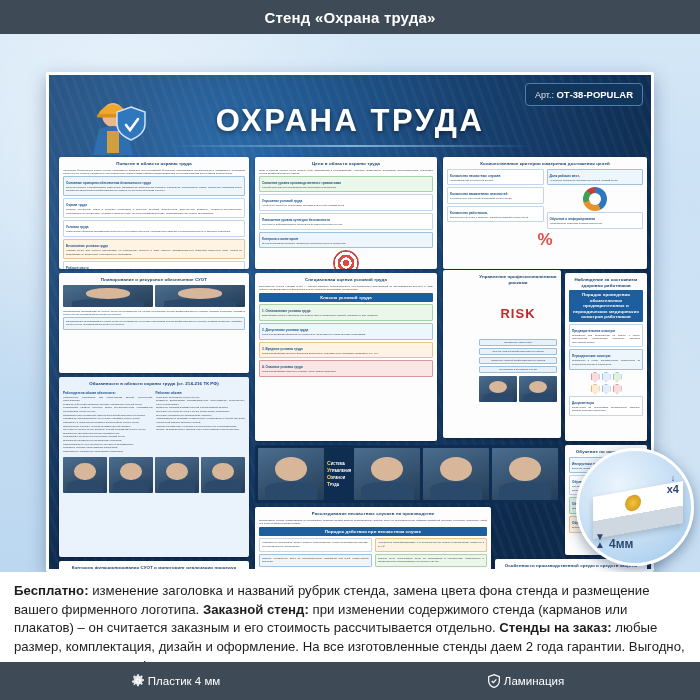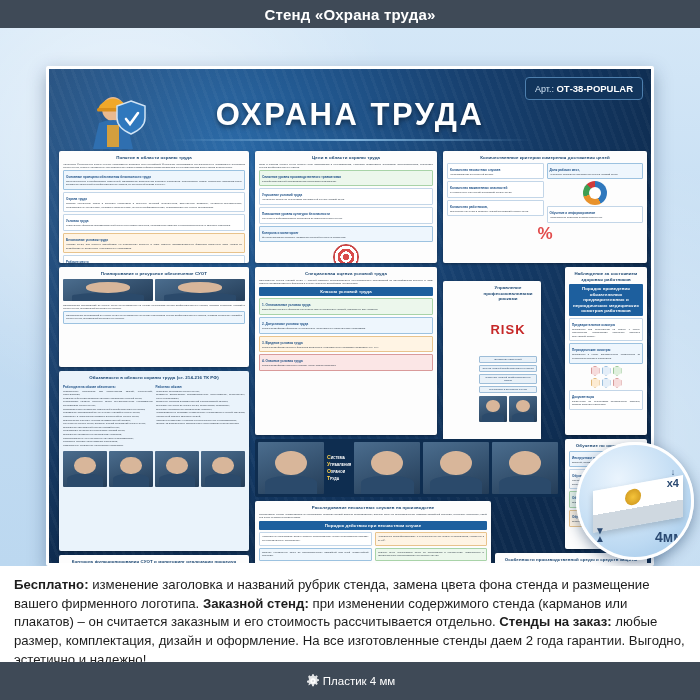--- a/index.html
+++ b/index.html
@@ -6,21 +6,21 @@
   html, body {
     margin: 0; padding: 0;
     width: 700px; height: 700px;
     font-family: "Liberation Sans", sans-serif;
     background: #ffffff;
   }
   .page { position: relative; width: 700px; height: 700px; overflow: hidden; background:#fff; }
 
   
   .topbar {
-    height: 28px;
+    height: 34px;
     background: #3f4a57;
     color: #fff;
     display: flex; align-items: center; justify-content: center;
     font-size: 15px; font-weight: bold;
     letter-spacing: .2px;
   }
 
   
   .hero {
     position: relative;
@@ -218,21 +218,21 @@
     position:absolute; left:46px; top:44px; width:16px; height:16px;
     background:radial-gradient(circle,#f5c43a,#c8901a);
     border-radius:50%;
     transform: skewY(-10deg);
   }
   .mag-x4{
     position:absolute; right:12px; top:22px; font-size:11px; font-weight:bold; color:#2b4a72;
   }
   .mag-x4 .ar{ display:block; font-size:9px; text-align:center; }
   .mag-dim{
-    position:absolute; left:30px; bottom:12px; font-size:14px; font-weight:bold; color:#2b4a72;margin-left:46px;
+    position:absolute; left:30px; bottom:12px; font-size:12px; font-weight:bold; color:#2b4a72;
   }
   .mag-arrows{
     position:absolute; left:16px; bottom:14px; font-size:10px; color:#2b4a72; line-height:.8;
   }
 
   
   .desc{
     padding: 10px 14px 6px;
     font-size: 13.2px;
     line-height: 1.42;
@@ -441,21 +441,21 @@
           <div class="minibox warn">
             <div class="sub"><span>3</span>. <span>Вредные условия труда</span></div>
             <div class="tiny">Уровни воздействия вредных факторов превышают установленные нормативы (подклассы 3.1–3.4).</div>
           </div>
           <div class="minibox" style="background:#fbe6e6;border-color:#d99a9a;">
             <div class="sub"><span>4</span>. <span>Опасные условия труда</span></div>
             <div class="tiny">Уровни воздействия способны создать угрозу жизни работника.</div>
           </div>
         </div>
 
-        <div class="card" style="left:384px;top:130px;width:98px;height:168px;padding-left:36px;">
+        <div class="card" style="left:384px;top:113px;width:118px;height:168px;padding-left:36px;">
           <span class="ch">Управление профессиональными рисками</span>
           <div class="risk-diagram">
             <span class="risk-word">RISK</span>
           </div>
           <div class="flow-node">Выявление опасностей</div>
           <div class="flow-node" style="margin-top:2px">Оценка уровней профессиональных рисков</div>
           <div class="flow-node" style="margin-top:2px">Снижение уровней профессиональных рисков</div>
           <div class="flow-node" style="margin-top:2px">Мониторинг и пересмотр оценки</div>
           <div class="photoband" style="position:static;display:flex;height:26px;margin-top:3px;">
             <div class="photo"></div>
@@ -577,15 +577,22 @@
   </div>
 
   <div class="features">
     <div class="feat">
       <svg width="16" height="16" viewBox="0 0 24 24">
         <path fill="#fff" d="M12 8a4 4 0 100 8 4 4 0 000-8zm0 2.2a1.8 1.8 0 110 3.6 1.8 1.8 0 010-3.6z"></path>
         <path fill="#fff" d="M10.7 1.8h2.6l.4 2.3 1.8.75 1.9-1.35 1.85 1.85-1.35 1.9.75 1.8 2.3.4v2.6l-2.3.4-.75 1.8 1.35 1.9-1.85 1.85-1.9-1.35-1.8.75-.4 2.3h-2.6l-.4-2.3-1.8-.75-1.9 1.35L4.7 18.2l1.35-1.9-.75-1.8-2.3-.4v-2.6l2.3-.4.75-1.8L4.7 5.4l1.85-1.85 1.9 1.35 1.8-.75z" opacity=".85"></path>
       </svg>
       <span>Пластик 4 мм</span>
     </div>
+    <div class="feat">
+      <svg width="16" height="16" viewBox="0 0 24 24">
+        <path fill="none" stroke="#fff" stroke-width="1.8" d="M12 2.5l8 3v6c0 5-3.4 8.6-8 10-4.6-1.4-8-5-8-10v-6z"></path>
+        <path fill="none" stroke="#fff" stroke-width="1.8" d="M8.5 12l2.5 2.6 4.5-5"></path>
+      </svg>
+      <span>Ламинация</span>
+    </div>
   </div>
 
 </div>
 
 </body></html>

